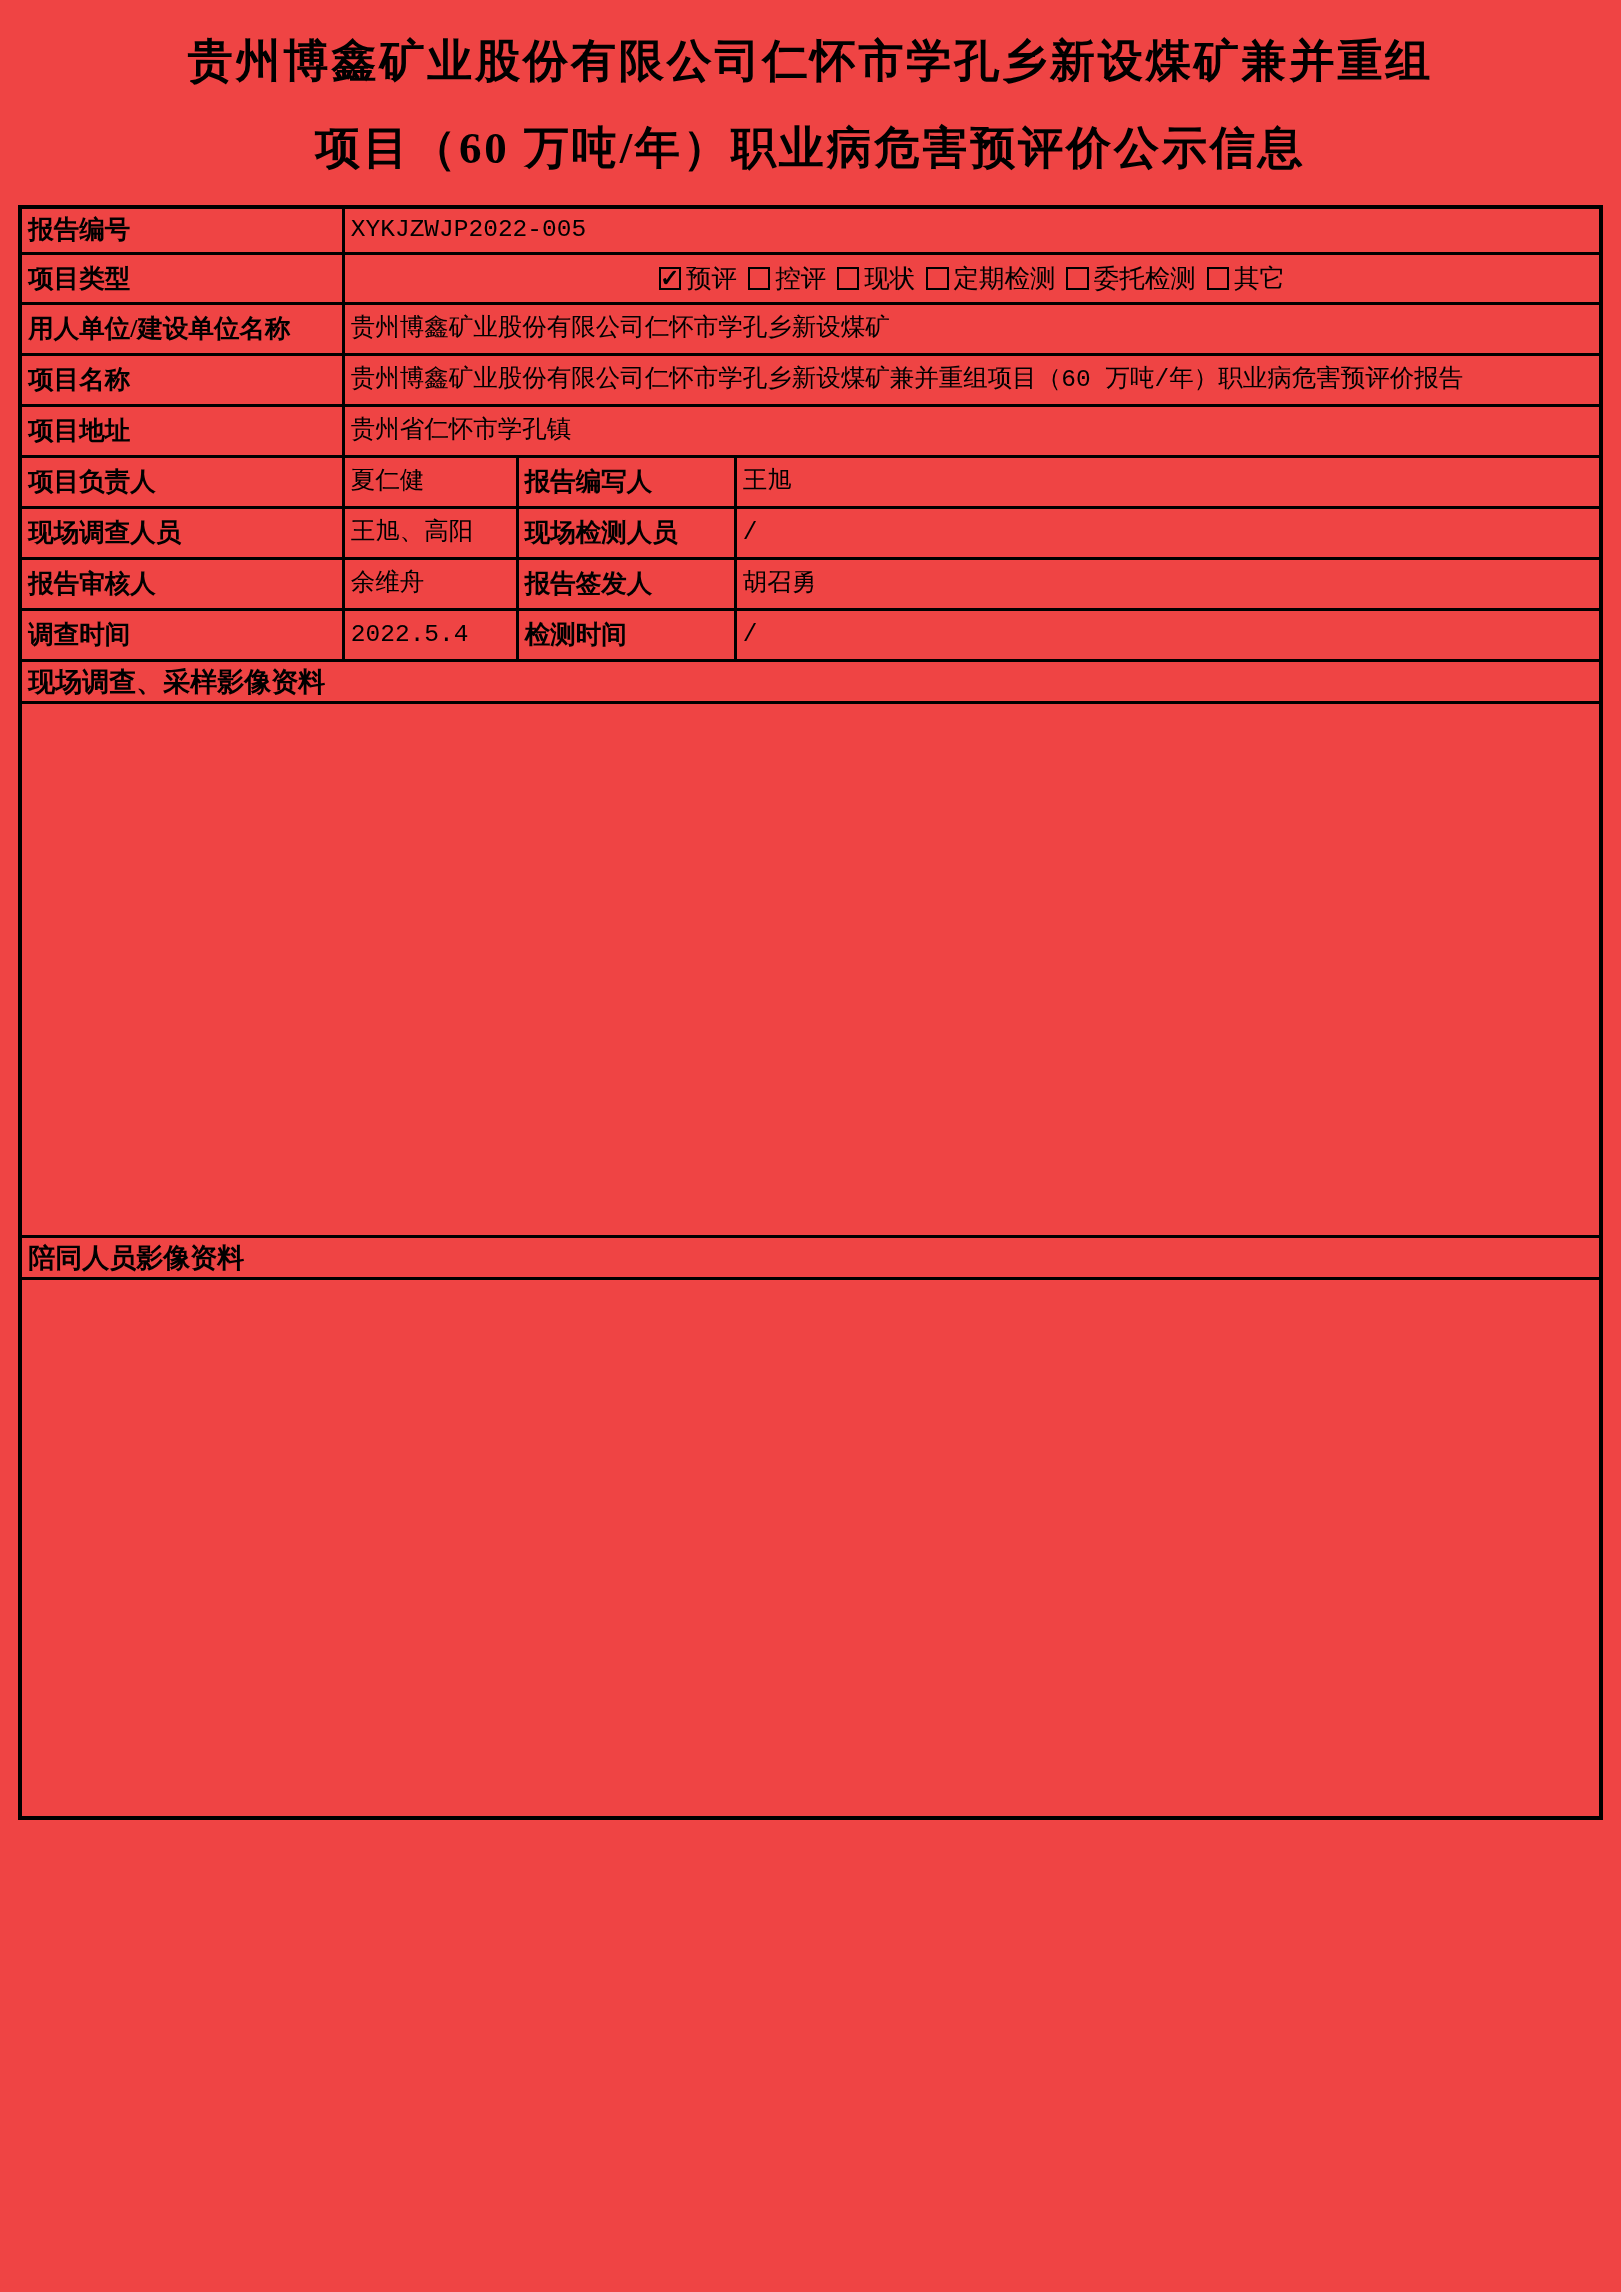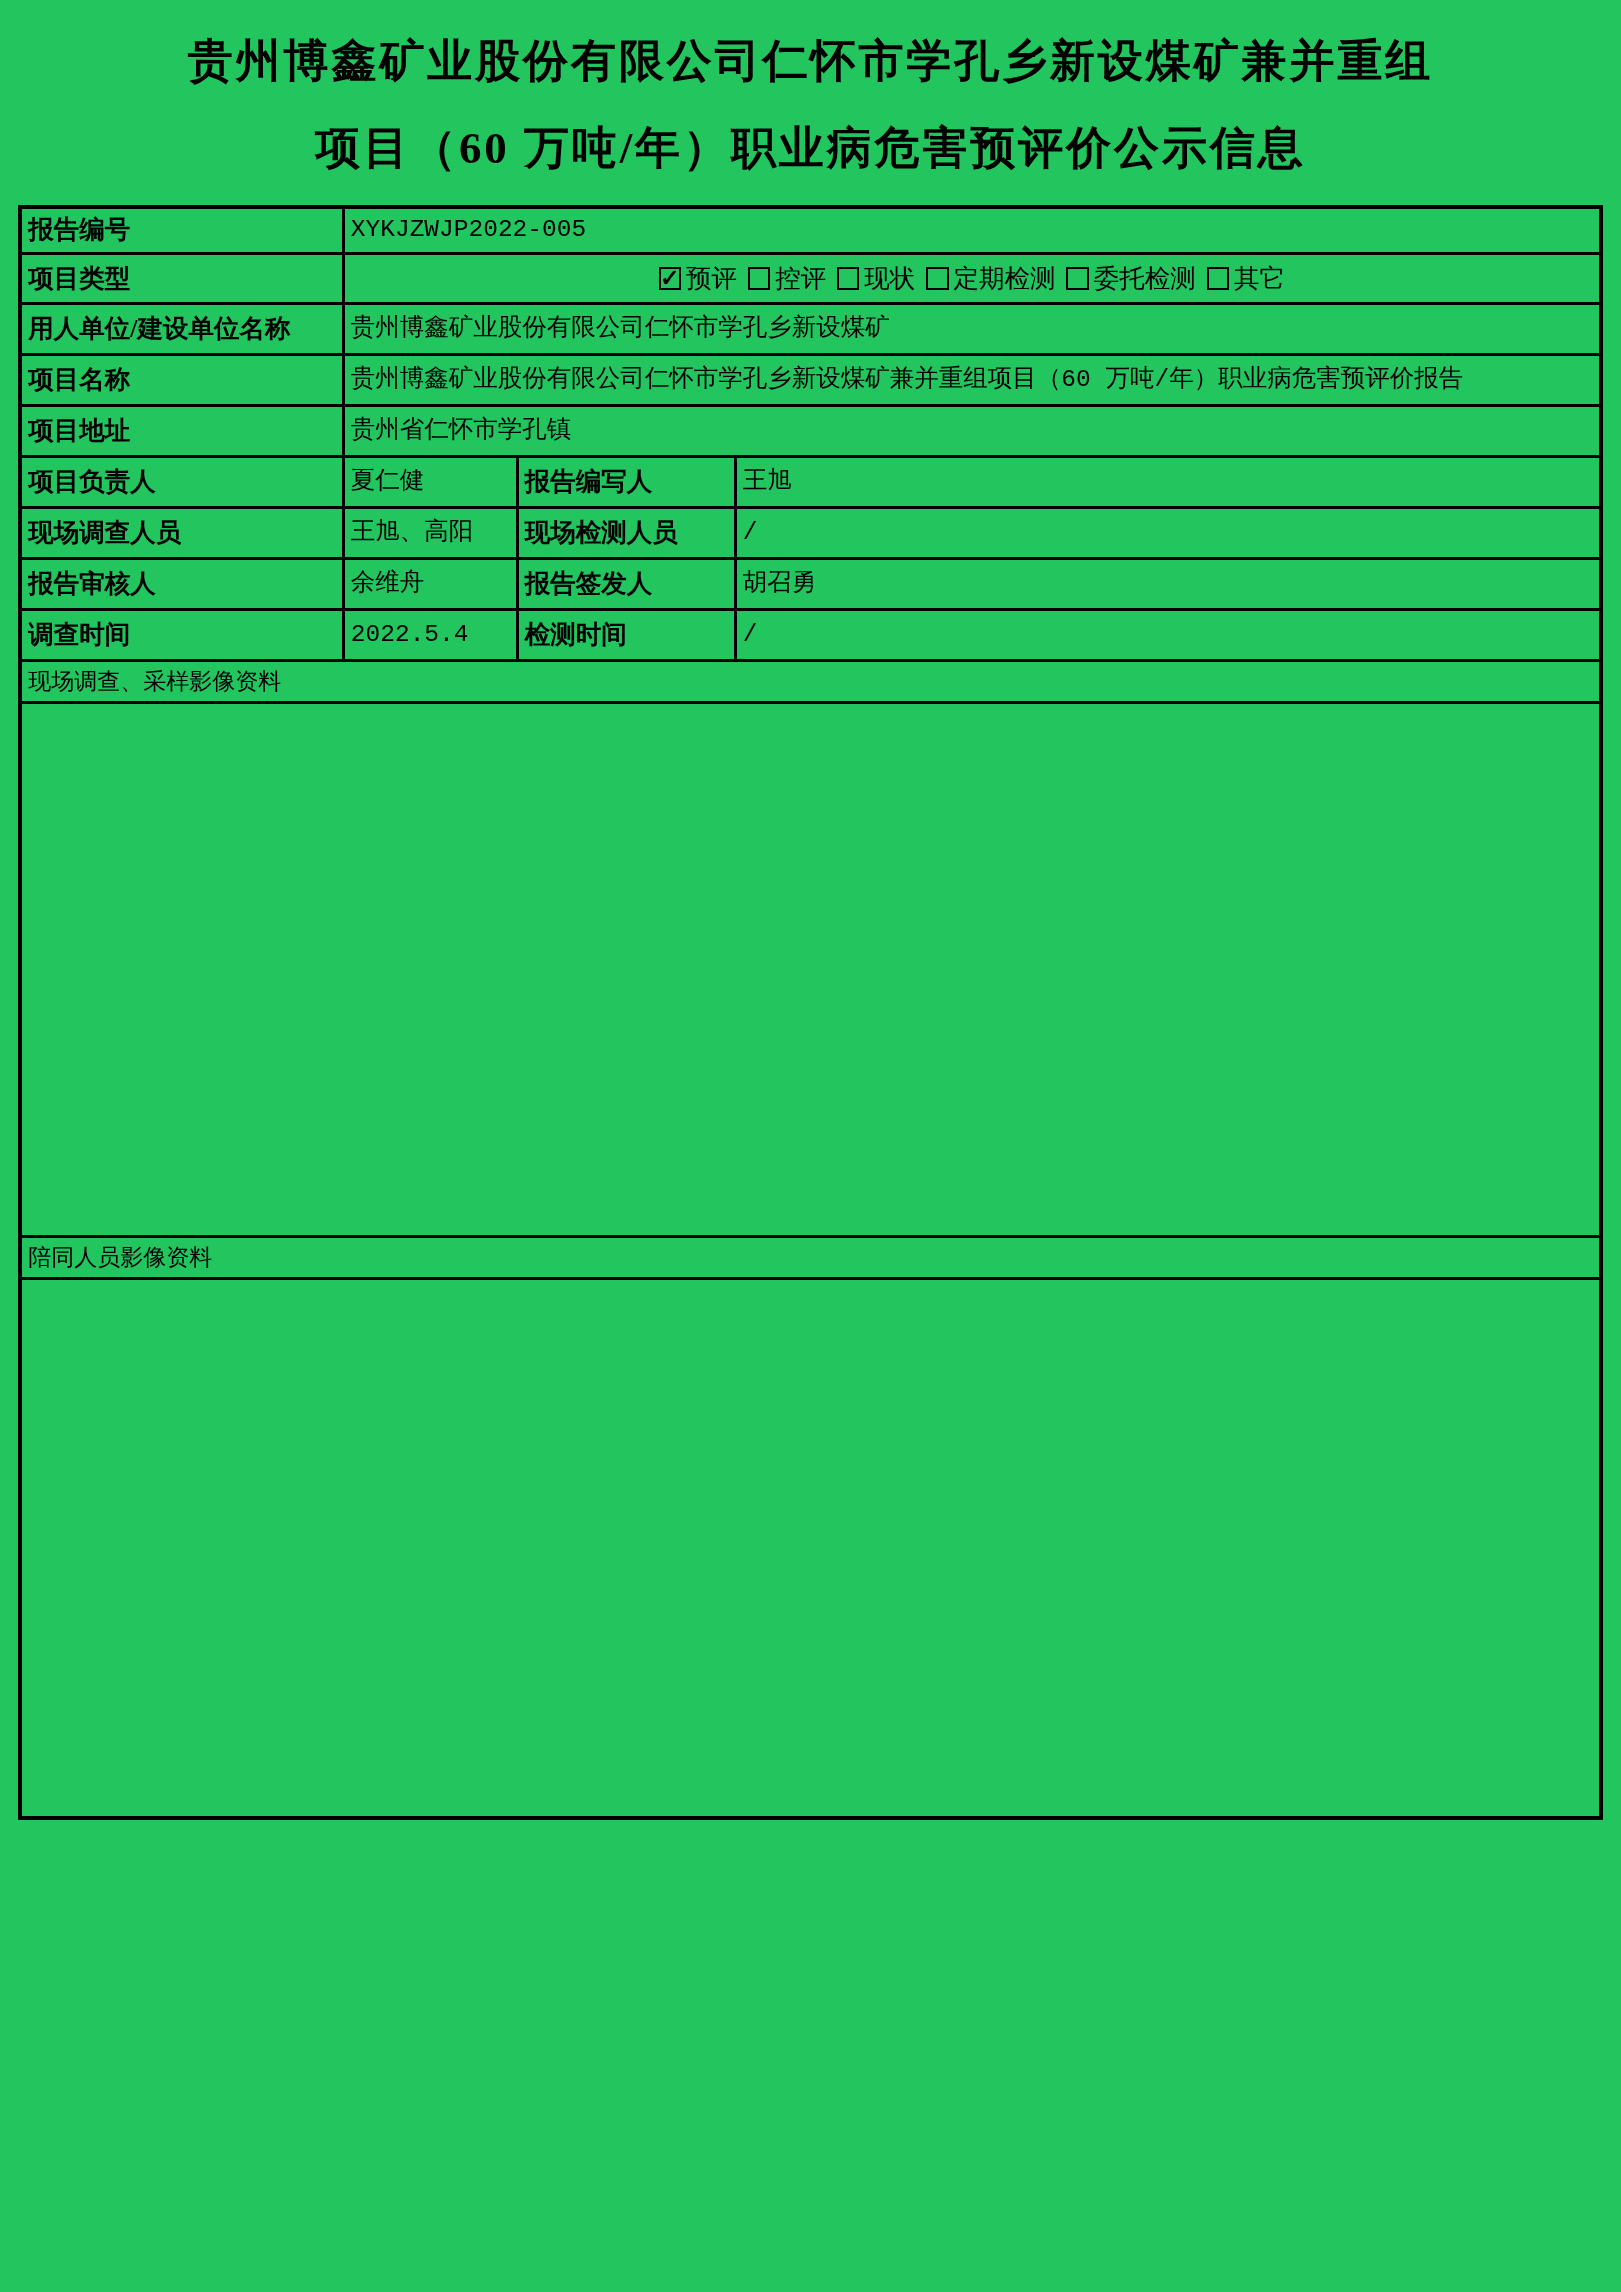--- a/index.html
+++ b/index.html
@@ -1,19 +1,19 @@
 <!DOCTYPE html>
 <html><head>
 <meta charset="utf-8">
 <style>
   html,body{margin:0;padding:0;background:#ffffff;}
   .page{
     position:relative;
     width:1621px;height:2293px;
-    background:#22c55e;color:#000;
+    background:#ef4444;color:#000;
     box-sizing:border-box;
     padding-top:29px;
     font-family:"Liberation Serif","DejaVu Serif",serif;
   }
   .title{
     text-align:center;font-weight:bold;
     font-size:45px;line-height:65px;letter-spacing:2.9px;
     white-space:nowrap;
   }
   .title + .title{margin-top:22px;}
@@ -28,21 +28,21 @@
     box-sizing:border-box;
   }
   table.form{border:4.9px solid #000;}
   th.lbl{font-weight:bold;font-size:25.5px;line-height:1.25;}
   td.val{font-size:24.5px;line-height:1.25;font-family:Liberation Mono, monospace;}
   .r-std{height:51px;}
   .r-first{height:47px;}
   .r-type{height:50px;}
   .r-contact{height:86px;}
   .r-sechdr{height:42px;}
-  td.sec-hdr{font-weight:normal;font-size:23px;}
+  td.sec-hdr{font-weight:bold;font-size:27px;}
   td.photo-area-1{height:534px;border-top:3.9px solid #000;}
   td.photo-area-2{height:539px;}
   .cb-row{
     display:flex;justify-content:center;align-items:center;
     gap:10.8px;font-size:25.5px;line-height:1;
   }
   .cb-item{display:inline-flex;align-items:center;gap:4.9px;}
   .cb{
     width:22.5px;height:22.5px;border:2px solid #000;
     display:inline-flex;align-items:center;justify-content:center;

